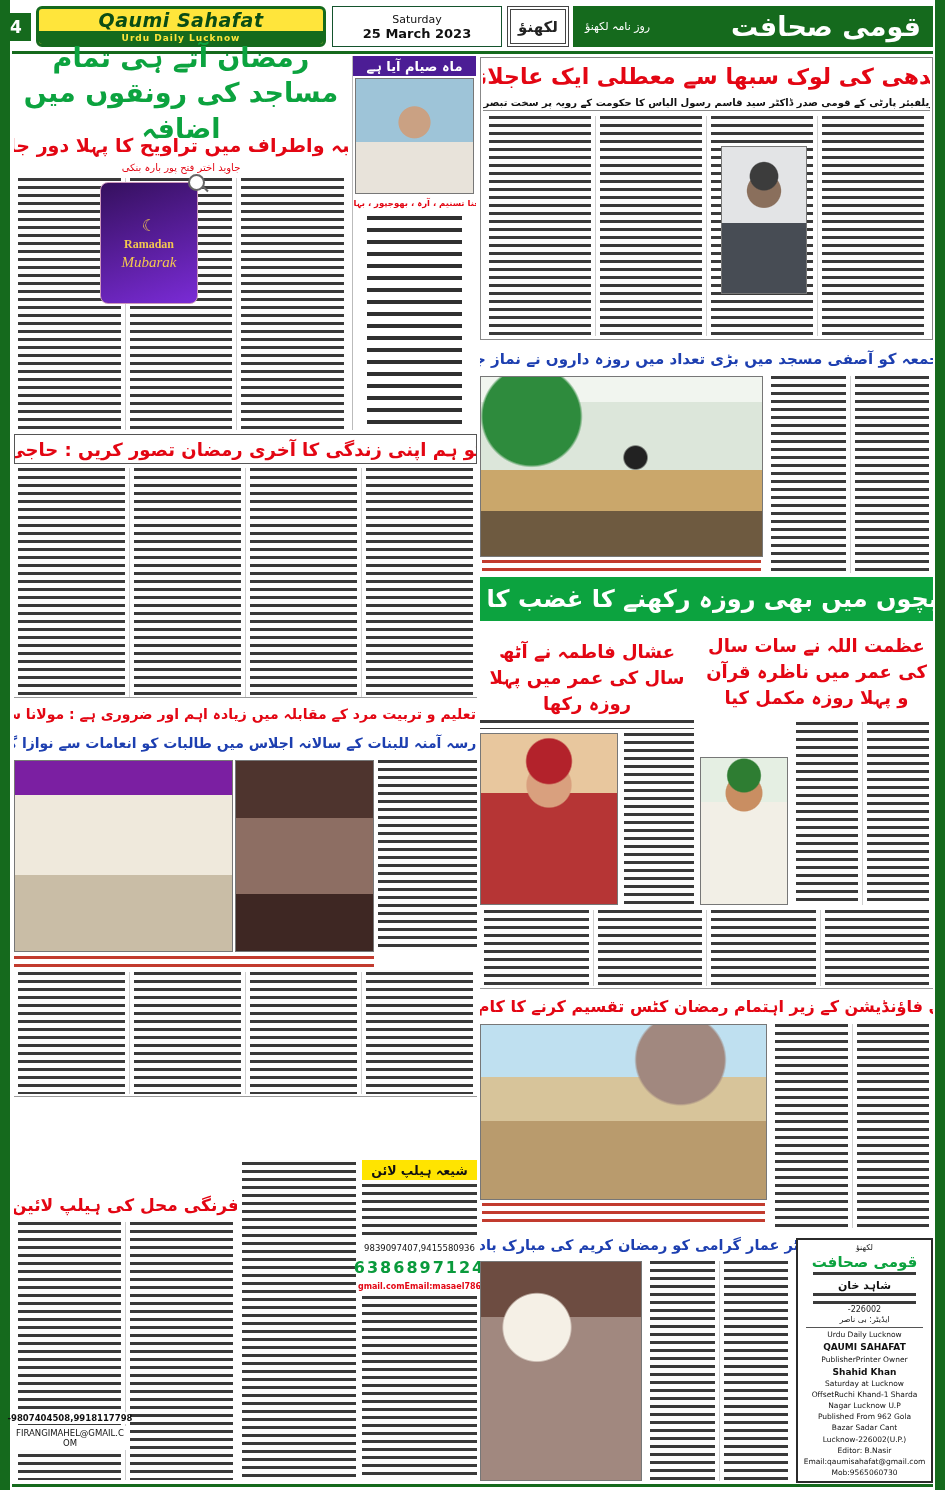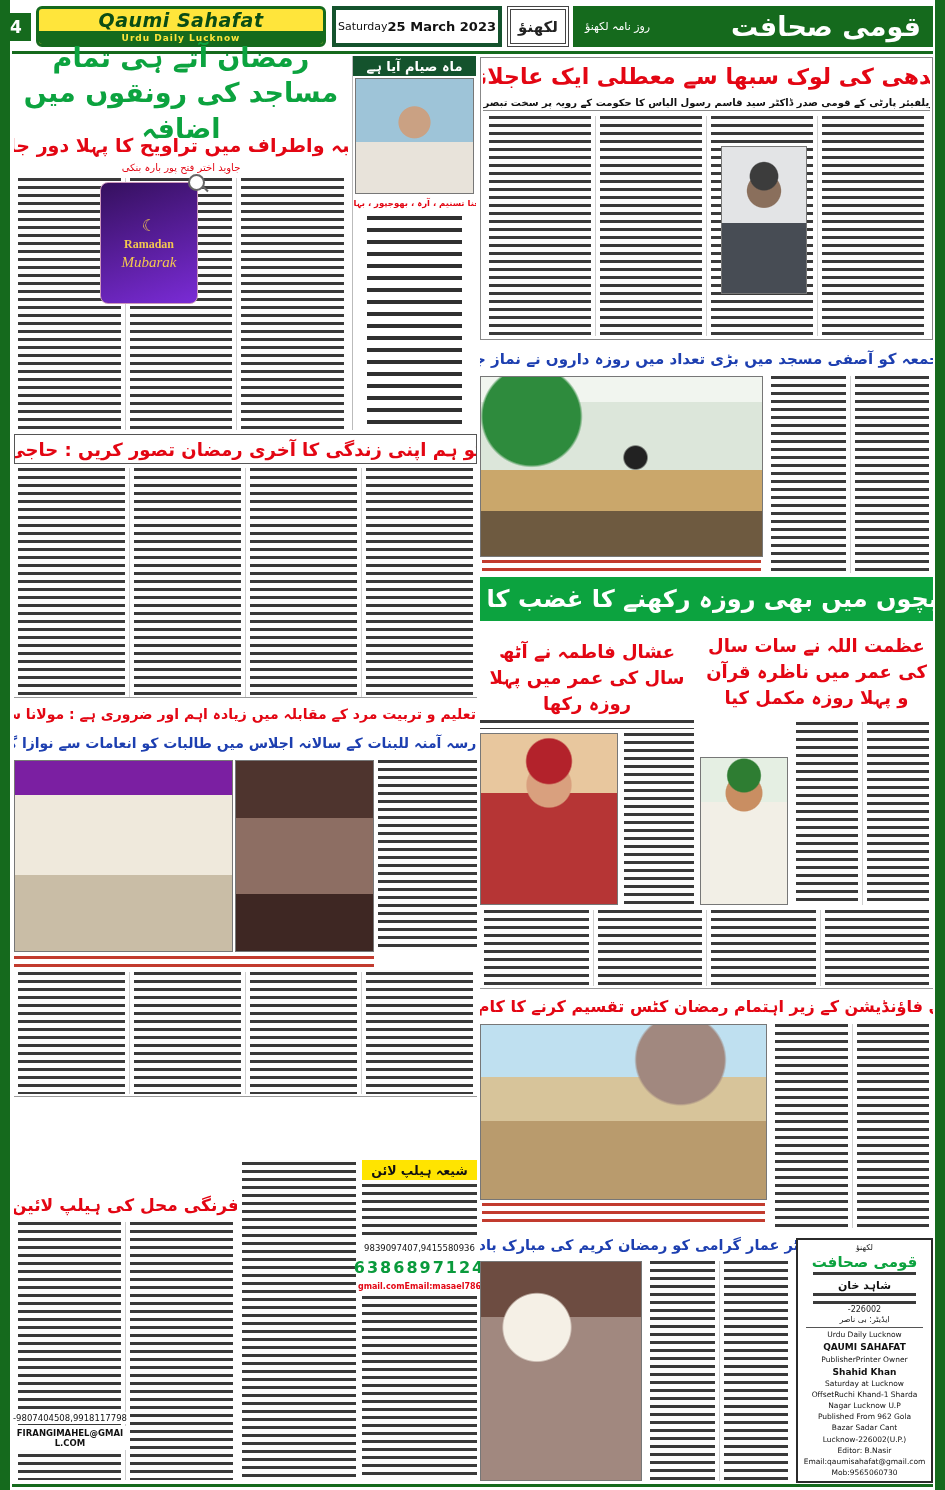--- a/index.html
+++ b/index.html
@@ -20,39 +20,39 @@
   .pageno{position:absolute;left:1px;top:13px;width:30px;height:28px;background:#156a1d;
           color:#fff;font-weight:bold;font-size:17px;display:flex;align-items:center;justify-content:center}
 
   .logo-box{position:absolute;left:36px;top:6px;width:290px;height:41px;background:#ffe53b;
             border:3px solid #156a1d;border-radius:6px;box-sizing:border-box;display:flex;flex-direction:column;overflow:hidden}
   .logo-title{flex:1;display:flex;align-items:center;justify-content:center;color:#0b4d15;
               font-weight:bold;font-style:italic;font-size:19px;letter-spacing:.5px}
   .logo-sub{height:13px;background:#156a1d;color:#ffe53b;font-size:9px;font-weight:bold;
             display:flex;align-items:center;justify-content:center;letter-spacing:1px}
 
-  .date-box{position:absolute;left:332px;top:6px;width:170px;height:41px;border:4px solid #14532d;
-            box-sizing:border-box;display:flex;flex-direction:row;align-items:center;justify-content:center;background:#fff}
+  .date-box{position:absolute;left:332px;top:6px;width:170px;height:41px;border:1px solid #14532d;
+            box-sizing:border-box;display:flex;flex-direction:column;align-items:center;justify-content:center;background:#fff}
   .date1{font-size:11px;color:#111}
   .date2{font-size:13px;font-weight:bold;color:#111}
 
   .city-box{position:absolute;left:507px;top:6px;width:62px;height:41px;border:4px double #444;
             box-sizing:border-box;display:flex;align-items:center;justify-content:center;
             font-size:15px;font-weight:bold;color:#222;background:#fff}
 
   .mast-bar{position:absolute;left:573px;top:6px;width:360px;height:41px;background:#156a1d;
             display:flex;align-items:center;justify-content:space-between;box-sizing:border-box;padding:12px 12px;direction:ltr}
   .edition{color:#fff;font-size:11px}
   .mast-title{color:#fff;font-weight:bold;font-size:27px}
 
   .hl{position:absolute;font-weight:bold;direction:rtl;display:flex;align-items:center;
       justify-content:center;text-align:center;box-sizing:border-box}
   .boxed{border:1px solid #555;background:#fff}
   .band-green{background:#0ca33f;color:#fff}
-  .band-red{background:#14532d;color:#fff}
+  .band-red{background:#4c1d95;color:#fff}
   .band-yellow{background:#ffe400;color:#111}
 
   .sim{background-image:repeating-linear-gradient(to bottom,#3a3a3a 0,#3a3a3a 3px,transparent 3px,transparent 8px)}
   .sim-red{background-image:repeating-linear-gradient(to bottom,#c23b2e 0,#c23b2e 3px,transparent 3px,transparent 8px)}
   .poem{background-image:repeating-linear-gradient(to bottom,#303030 0,#303030 4px,transparent 4px,transparent 12px)}
   .cols{display:flex;direction:rtl;box-sizing:border-box}
   .col{flex:1;padding:0 4px;border-left:1px solid #cfcfcf;box-sizing:border-box}
   .col:last-child{border-left:none}
   .col>.sim,.col>.sim-red{width:100%;height:100%}
 
@@ -262,22 +262,22 @@
   <div class="hline" style="left:14px;top:1096px;width:463px"></div>
   <div class="hl red nowrap" style="left:14px;top:1192px;width:223px;height:26px;font-size:17px">فرنگی محل کی ہیلپ لائین</div>
   <div class="cols abs" style="left:14px;top:1222px;width:223px;height:258px">
     <div class="col">
         <div class="sim"></div>
       </div>
     <div class="col">
         <div class="sim"></div>
       </div>
   </div>
-  <div class="ov ltr" style="left:14px;top:1412px;width:112px;height:12px;font-size:8.5px;font-weight:normal;color:#111">-9807404508,9918117798</div>
-  <div class="ov ltr" style="left:14px;top:1426px;width:112px;height:24px;font-size:8.5px;font-weight:bold;color:#111;word-break:break-all">FIRANGIMAHEL@GMAIL.COM</div>
+  <div class="ov ltr" style="left:14px;top:1412px;width:112px;height:12px;font-size:8.5px;font-weight:bold;color:#111">-9807404508,9918117798</div>
+  <div class="ov ltr" style="left:14px;top:1426px;width:112px;height:24px;font-size:8.5px;font-weight:normal;color:#111;word-break:break-all">FIRANGIMAHEL@GMAIL.COM</div>
 
   <div class="abs sim" style="left:242px;top:1162px;width:114px;height:318px"></div>
   <div class="hl band-yellow nowrap" style="left:362px;top:1160px;width:115px;height:20px;font-size:12.5px">شیعہ ہیلپ لائن</div>
   <div class="abs sim" style="left:362px;top:1184px;width:115px;height:56px"></div>
   <div class="ov ltr" style="left:362px;top:1242px;width:115px;height:11px;font-size:8.5px;font-weight:normal;color:#111">9839097407,9415580936</div>
   <div class="ov ltr" style="left:362px;top:1255px;width:115px;height:24px;font-size:16px;font-weight:bold;color:#0a9a3c;letter-spacing:2px">6386897124</div>
   <div class="ov ltr" style="left:362px;top:1281px;width:115px;height:11px;font-size:8px;font-weight:bold;color:#e30613">gmail.comEmail:masael786</div>
   <div class="abs sim" style="left:362px;top:1296px;width:115px;height:184px"></div>
 
   <div class="hl red nowrap" style="left:480px;top:992px;width:453px;height:28px;font-size:16px">روحانی فاؤنڈیشن کے زیر اہتمام رمضان کٹس تقسیم کرنے کا کام شروع</div>

